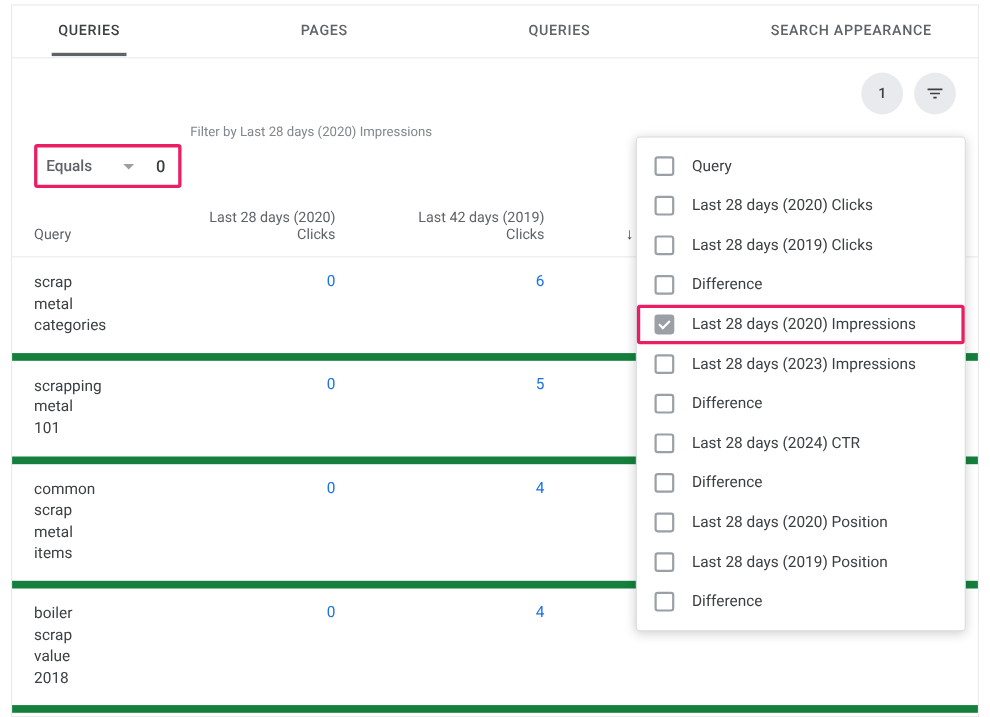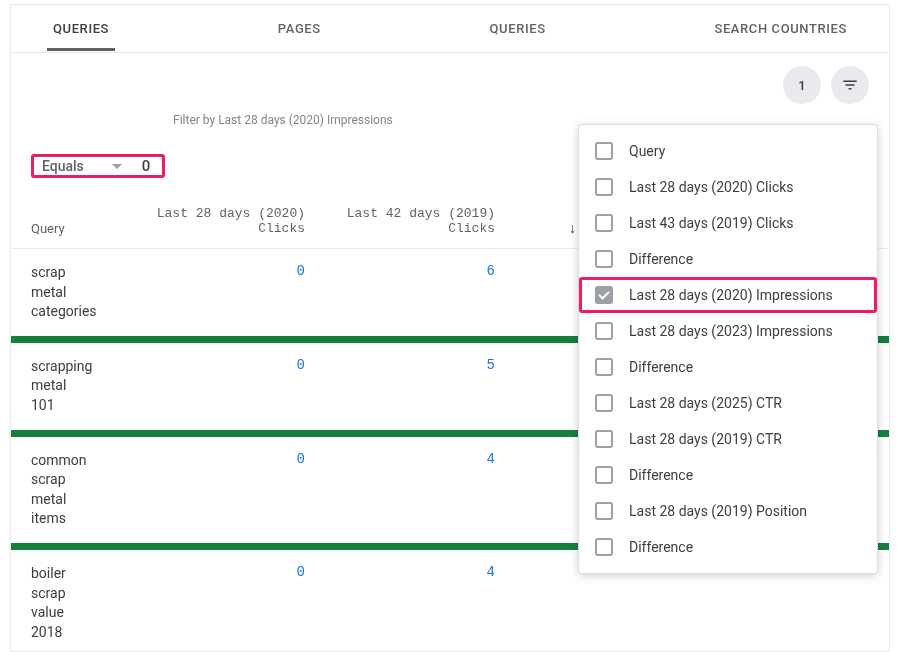--- a/index.html
+++ b/index.html
@@ -55,37 +55,37 @@
     align-items: center;
     justify-content: center;
     cursor: pointer;
     color: #3c4043;
   }
   .filter-caption {
     font-size: 12px;
     color: #80868b;
     padding-left: 162px;
     margin-top: 8px;
-    margin-bottom: 19px;
+    margin-bottom: 4px;
   }
   .filter-row {
     display: flex;
     align-items: center;
     padding: 0 20px;
     gap: 8px;
     height: 40px;
   }
   .highlight-box {
     border: 3px solid #E91E63;
     border-radius: 3px;
     display: flex;
     align-items: center;
     padding: 4px 8px;
     gap: 20px;
-    height: 24px;
+    height: 40px;
   }
   .select-equals {
     display: flex; align-items: center; gap: 28px;
     font-size: 14px; font-weight: 500; color: #5f6368;
     cursor: pointer;
   }
   .triangle-down {
     width: 0; height: 0;
     border-left: 5px solid transparent;
     border-right: 5px solid transparent;
@@ -101,21 +101,21 @@
   }
   .thead {
     display: flex;
     border-bottom: 1px solid #e8eaed;
     padding: 8px 20px 12px;
     font-size: 13px;
     color: #5f6368;
     align-items: flex-end;
   }
   .col-query { width: 120px; }
-  .col-num { width: 190px; text-align: right; padding-right: 36px; font-family: Liberation Mono, monospace; }
+  .col-num { width: 190px; text-align: right; padding-right: 36px; }
   .col-sort { width: 80px; text-align: right; display:flex; align-items:center; justify-content:flex-end; gap:6px;}
   .trow {
     display: flex;
     border-bottom: 7px solid #15803d;
     padding: 14px 20px;
     font-size: 14px;
     align-items: flex-start;
   }
   .trow .col-query { color: #3c4043; line-height: 1.4; }
   .trow .col-num { color: #1a73e8; font-weight: 400; }
@@ -171,21 +171,21 @@
 </style>
 </head>
 <body>
 
 <div class="container">
 
   <div class="tabs" id="tabs">
       <div class="tab active">QUERIES</div>
       <div class="tab">PAGES</div>
       <div class="tab">QUERIES</div>
-      <div class="tab">SEARCH COUNTRIES</div>
+      <div class="tab">SEARCH APPEARANCE</div>
     </div>
 
   <div class="toolbar">
     <div class="circle-btn">
       <span style="font-size:13px;font-weight:500">1</span>
     </div>
     <div class="circle-btn funnel-icon">
       <span>
         <svg width="18" height="18" viewBox="0 0 24 24" fill="#3c4043">
             <path d="M10 18h4v-2h-4v2zM3 6v2h18V6H3zm3 7h12v-2H6v2z"></path>
@@ -257,51 +257,51 @@
     <div class="dd-item">
       <div class="checkbox"></div>
       <span>Query</span>
     </div>
     <div class="dd-item">
       <div class="checkbox"></div>
       <span>Last 28 days (2020) Clicks</span>
     </div>
     <div class="dd-item">
       <div class="checkbox"></div>
-      <span>Last 43 days (2019) Clicks</span>
+      <span>Last 28 days (2019) Clicks</span>
     </div>
     <div class="dd-item">
       <div class="checkbox"></div>
       <span>Difference</span>
     </div>
     <div class="dd-item highlighted">
       <div class="checkbox checked"></div>
       <span>Last 28 days (2020) Impressions</span>
     </div>
     <div class="dd-item">
       <div class="checkbox"></div>
       <span>Last 28 days (2023) Impressions</span>
     </div>
     <div class="dd-item">
       <div class="checkbox"></div>
       <span>Difference</span>
     </div>
     <div class="dd-item">
       <div class="checkbox"></div>
-      <span>Last 28 days (2025) CTR</span>
-    </div>
-    <div class="dd-item">
-      <div class="checkbox"></div>
-      <span>Last 28 days (2019) CTR</span>
+      <span>Last 28 days (2024) CTR</span>
     </div>
     <div class="dd-item">
       <div class="checkbox"></div>
       <span>Difference</span>
     </div>
     <div class="dd-item">
       <div class="checkbox"></div>
+      <span>Last 28 days (2020) Position</span>
+    </div>
+    <div class="dd-item">
+      <div class="checkbox"></div>
       <span>Last 28 days (2019) Position</span>
     </div>
     <div class="dd-item">
       <div class="checkbox"></div>
       <span>Difference</span>
     </div>
   </div>
 
 </body></html>

